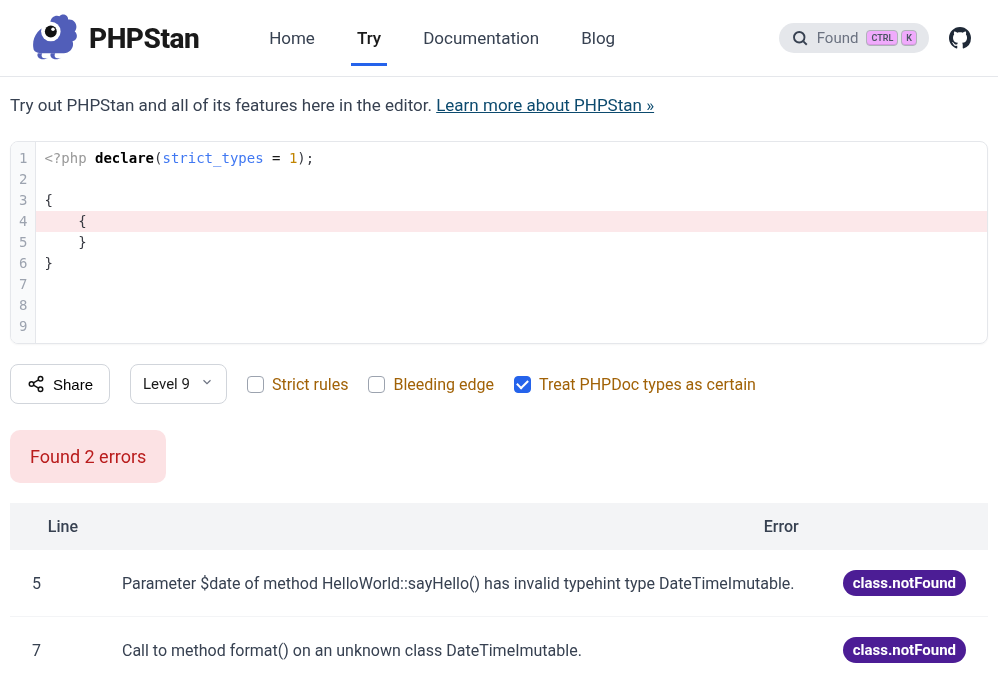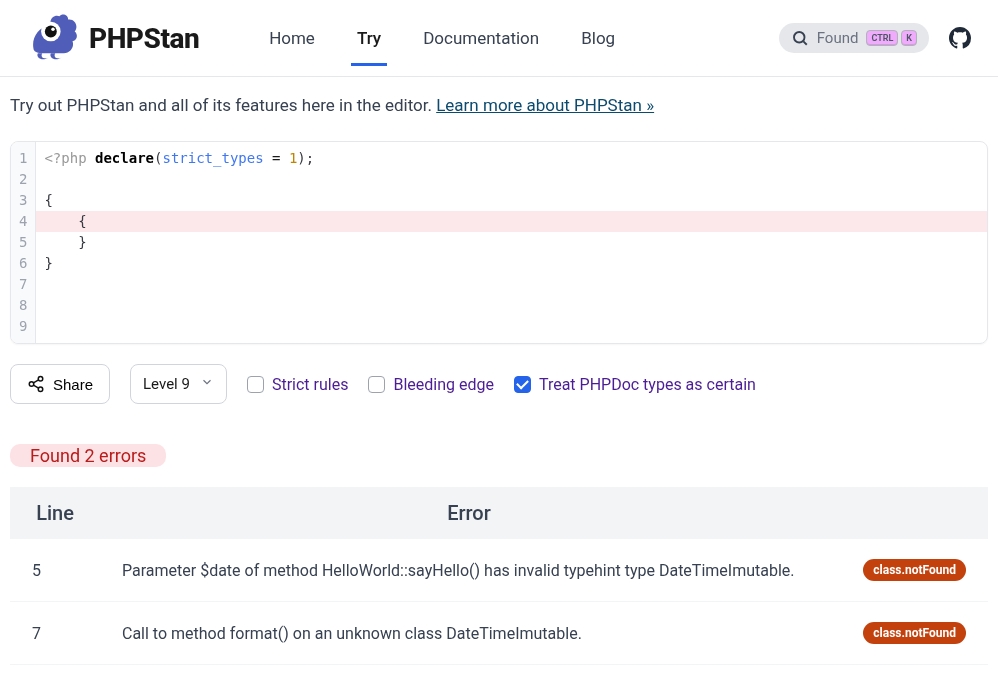--- a/index.html
+++ b/index.html
@@ -39,33 +39,33 @@
 .tok-var { color: #e45649; }
 .tok-str { color: #50a14f; }
 .tok-void { color: #c18401; }
 .tok-php { color: #999; }
 .tok-paren { color: #383a42; }
 
 
 .controls { display: flex; align-items: center; gap: 20px; padding: 20px 10px; flex-wrap: wrap; }
 .btn { display: inline-flex; align-items: center; gap: 8px; border: 1px solid #d1d5db; background: #fff; border-radius: 8px; padding: 10px 16px; font-size: 15px; cursor: pointer; font-weight: 500; }
 .select { display: inline-flex; align-items: flex-start; gap: 10px; border: 1px solid #d1d5db; background: #fff; border-radius: 8px; padding: 10px 12px; font-size: 15px; cursor: pointer; }
-.check-wrap { display: inline-flex; align-items: center; gap: 8px; font-size: 16px; color: #4c1d95; cursor: pointer; }
+.check-wrap { display: inline-flex; align-items: center; gap: 8px; font-size: 16px; color: #a16207; cursor: pointer; }
 .checkbox { width: 17px; height: 17px; border: 1.5px solid #9ca3af; border-radius: 4px; display: inline-flex; align-items: center; justify-content: center; }
 .checkbox.checked { background: #2563eb; border-color: #2563eb; }
 .checkbox.checked::after { content: ""; width: 9px; height: 5px; border-left: 2px solid #fff; border-bottom: 2px solid #fff; transform: rotate(-45deg) translate(1px,-1px); }
 
 
-.result-badge { display: inline-block; background: #fce2e4; color: #b91c1c; font-size: 18px; padding: 1px 20px; border-radius: 10px; margin: 20px 10px 20px; }
+.result-badge { display: inline-block; background: #fce2e4; color: #b91c1c; font-size: 18px; padding: 16px 20px; border-radius: 10px; margin: 6px 10px 20px; }
 .errors-table { width: calc(100% - 20px); margin: 0 10px; border-collapse: collapse; }
-.errors-table thead th { text-align: center; background: #f3f4f6; padding: 14px 22px; font-size: 20px; font-weight: 500; color: #374151; }
+.errors-table thead th { text-align: right; background: #f3f4f6; padding: 14px 22px; font-size: 16px; font-weight: 500; color: #374151; }
 .errors-table thead th:first-child { width: 90px; }
 .errors-table tbody td { padding: 20px 22px; font-size: 16px; color: #374151; border-bottom: 1px solid #f3f4f6; vertical-align: middle; }
 .err-badge-cell { text-align: right; width: 150px; }
-.err-badge { background: #c2410c; color: #fff; font-size: 12px; font-weight: 700; padding: 4px 10px; border-radius: 999px; display: inline-block; }
+.err-badge { background: #4c1d95; color: #fff; font-size: 15px; font-weight: 700; padding: 4px 10px; border-radius: 999px; display: inline-block; }
 </style>
 </head>
 <body>
 
 
 
 
 <div class="header">
   <div class="logo-wrap">
     <div class="logo-icon">

